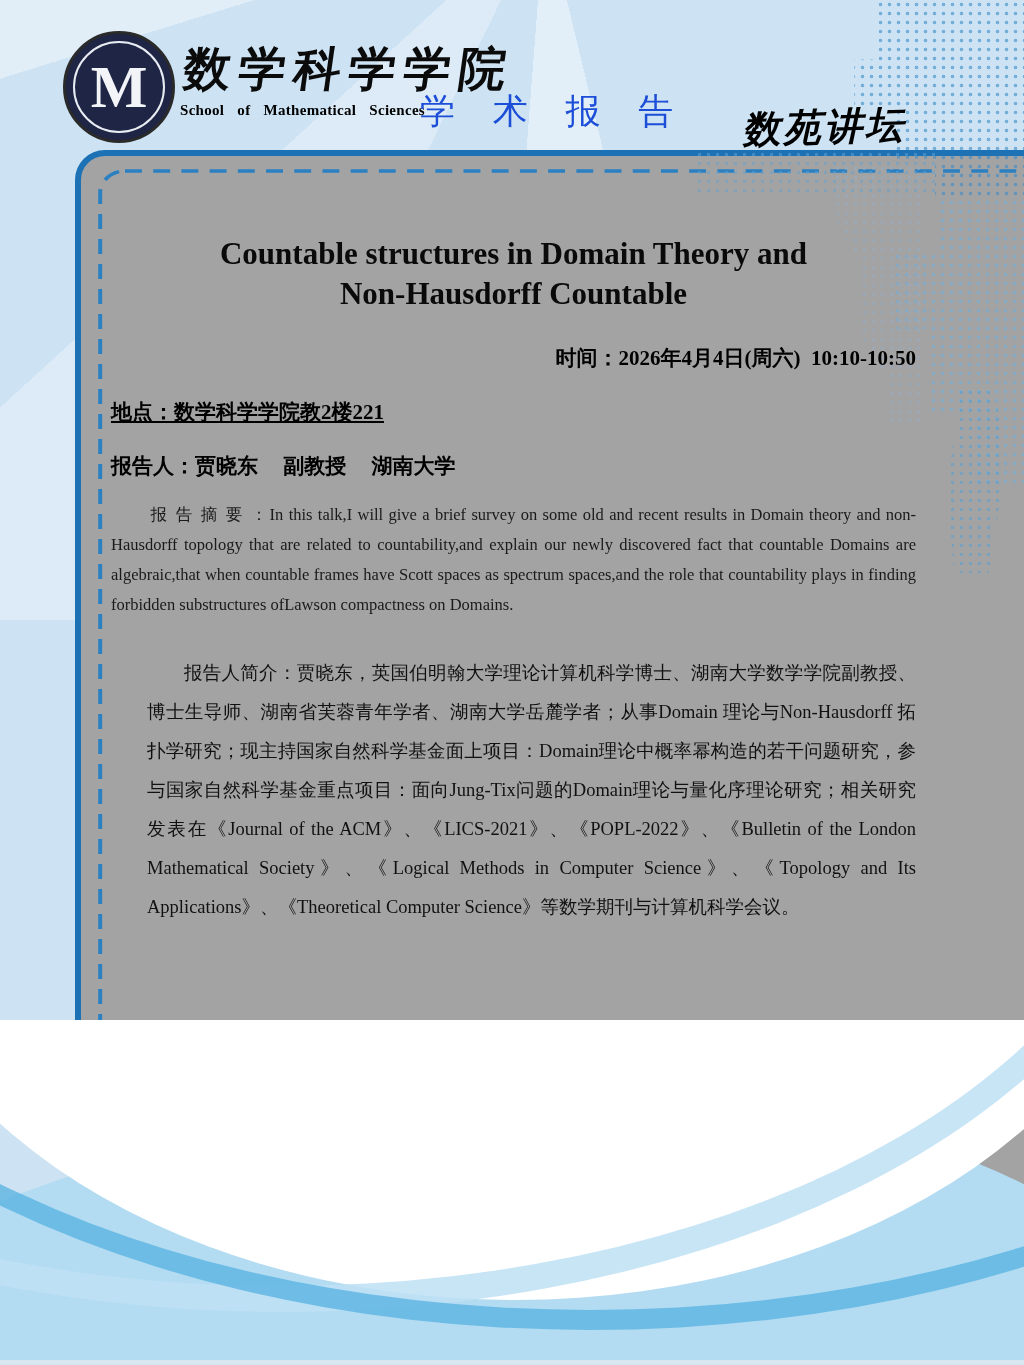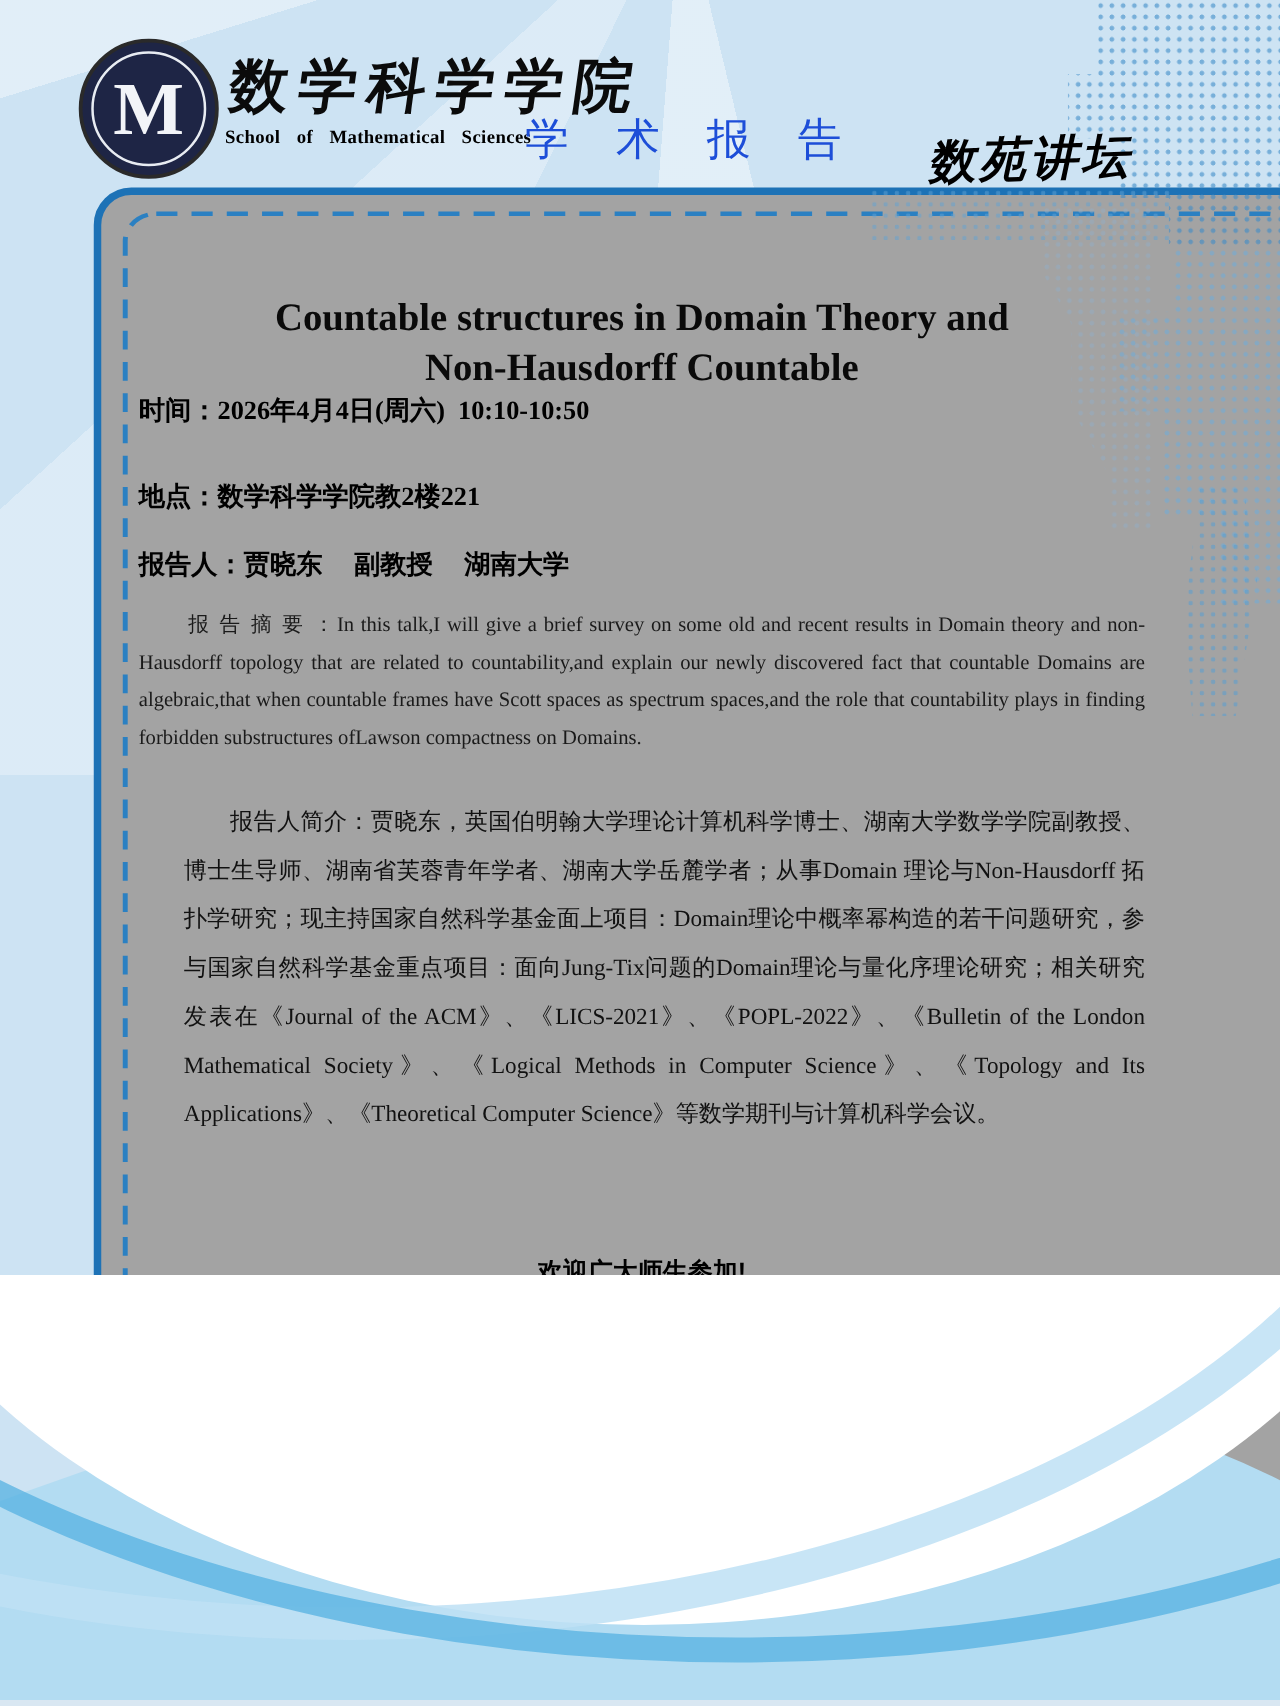--- a/index.html
+++ b/index.html
@@ -52,22 +52,22 @@
 
   
   .frame{position:absolute;left:75px;top:150px;width:988px;height:1170px;z-index:4;
         box-sizing:border-box;background:#a3a3a3;border:6px solid #1d72b6;border-radius:30px;padding-left:28px;}
   .dash-svg{position:absolute;left:0;top:0;width:100%;height:100%;overflow:hidden;border-radius:24px;}
   .content{position:absolute;left:30px;top:20px;width:805px;z-index:10;color:#000;}
 
   .title{margin-top:58px;text-align:center;font:700 31px "Liberation Serif",serif;
         line-height:40px;color:#0a0a0a;}
   .info{font:700 21px "Liberation Serif",serif;color:#000;white-space:nowrap;}
-  .info.time{}
-  .info.venue{margin-top:41px;}
+  .info.time{margin-top:30px;text-align:right;}
+  .info.venue{margin-top:26px;text-decoration:underline;}
   .info.speaker{margin-top:26px;font-family:Liberation Mono, monospace;}
 
   .para{font:400 16.5px "Liberation Serif",serif;line-height:30px;text-align:justify;
         color:#1a1a1a;}
   .para.abstract{margin-top:20px;text-indent:2.4em;}
   .para.joint{text-indent:2.4em;}
   .para .lbl{letter-spacing:1px;}
   .bio{margin-top:34px;font:400 18.5px "Liberation Serif",serif;line-height:39px;
         text-align:justify;text-indent:2em;color:#111;margin-left:36px;}
 

